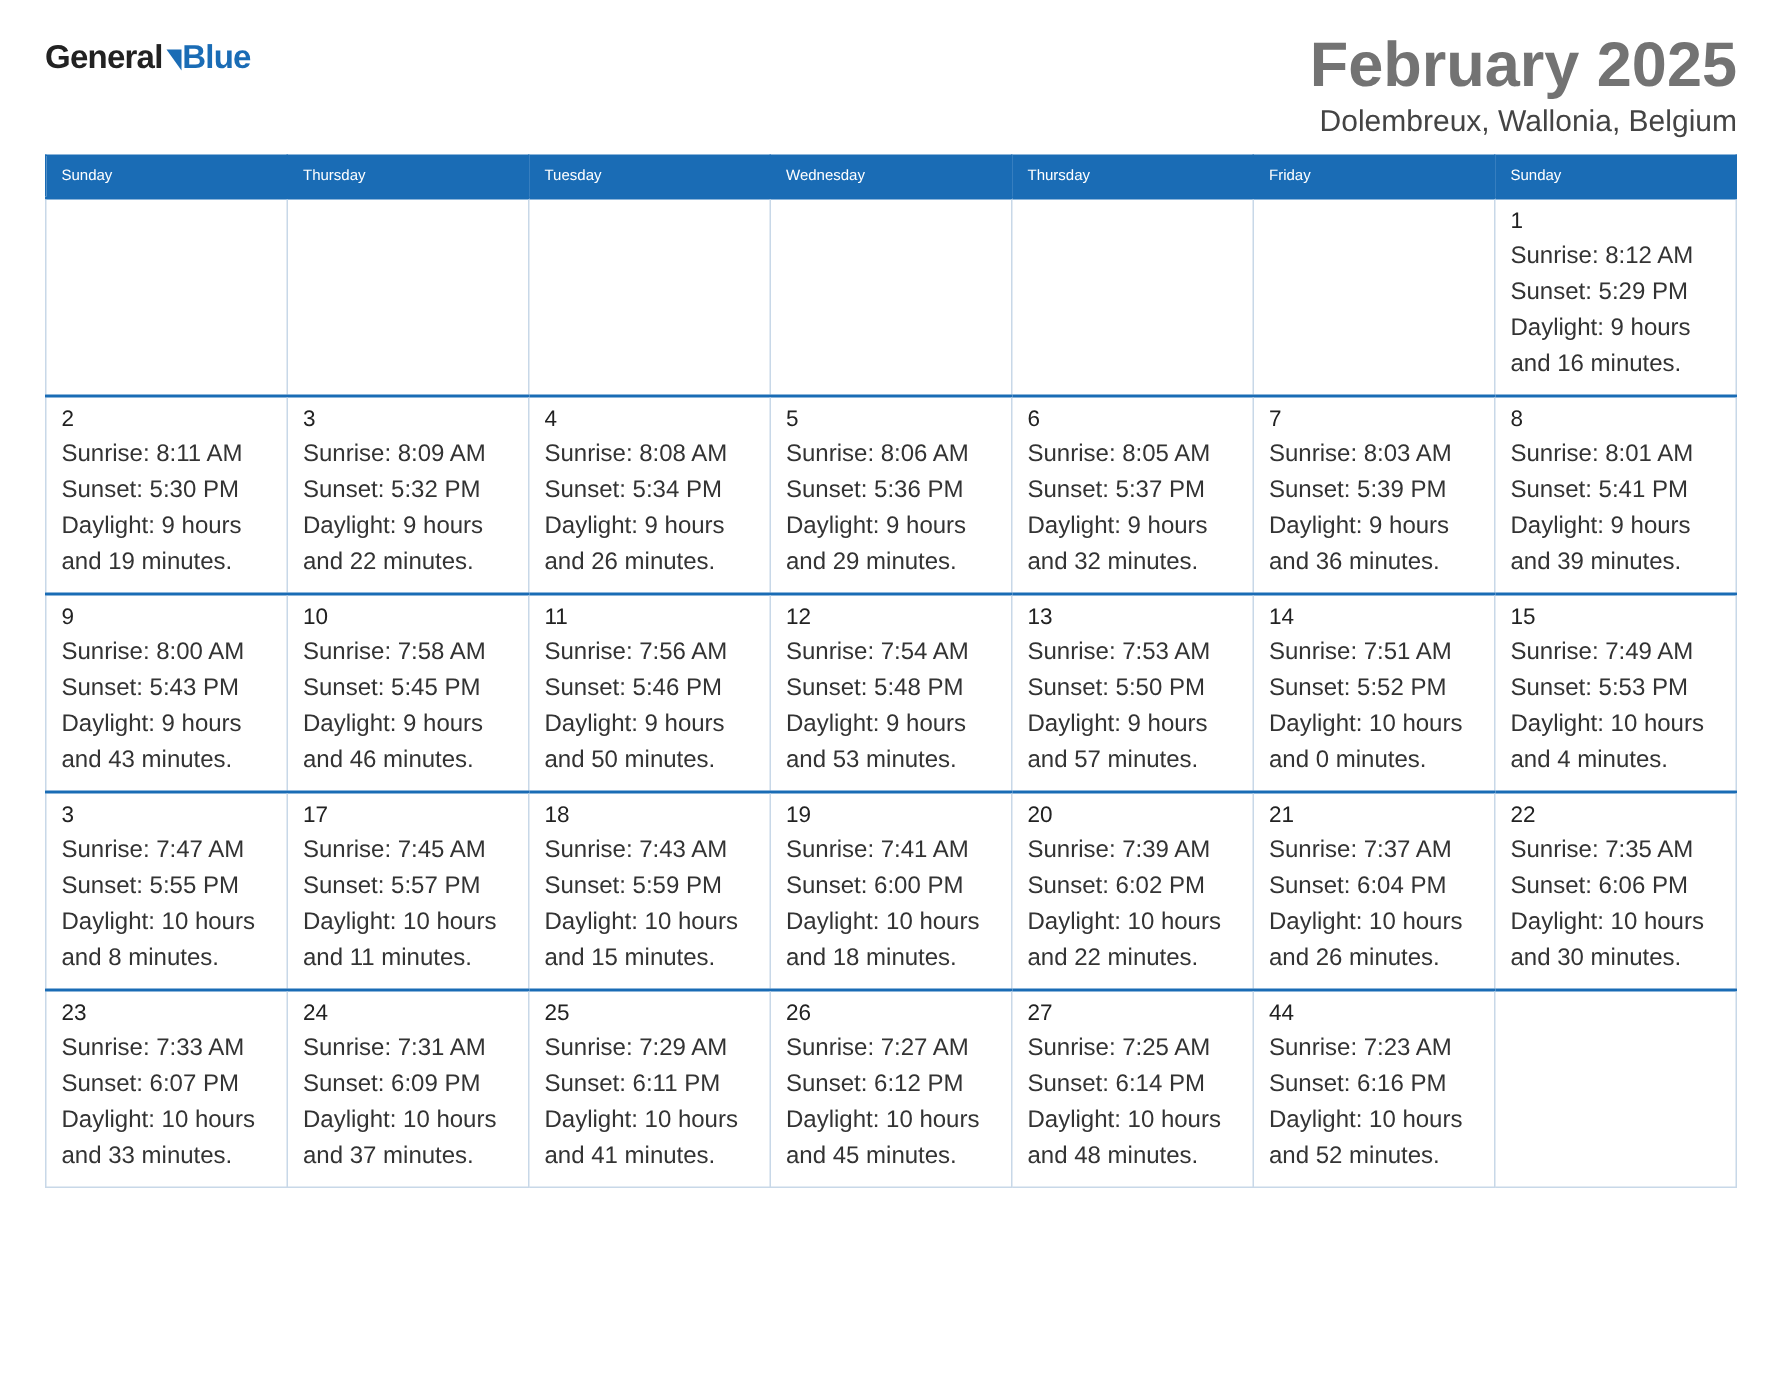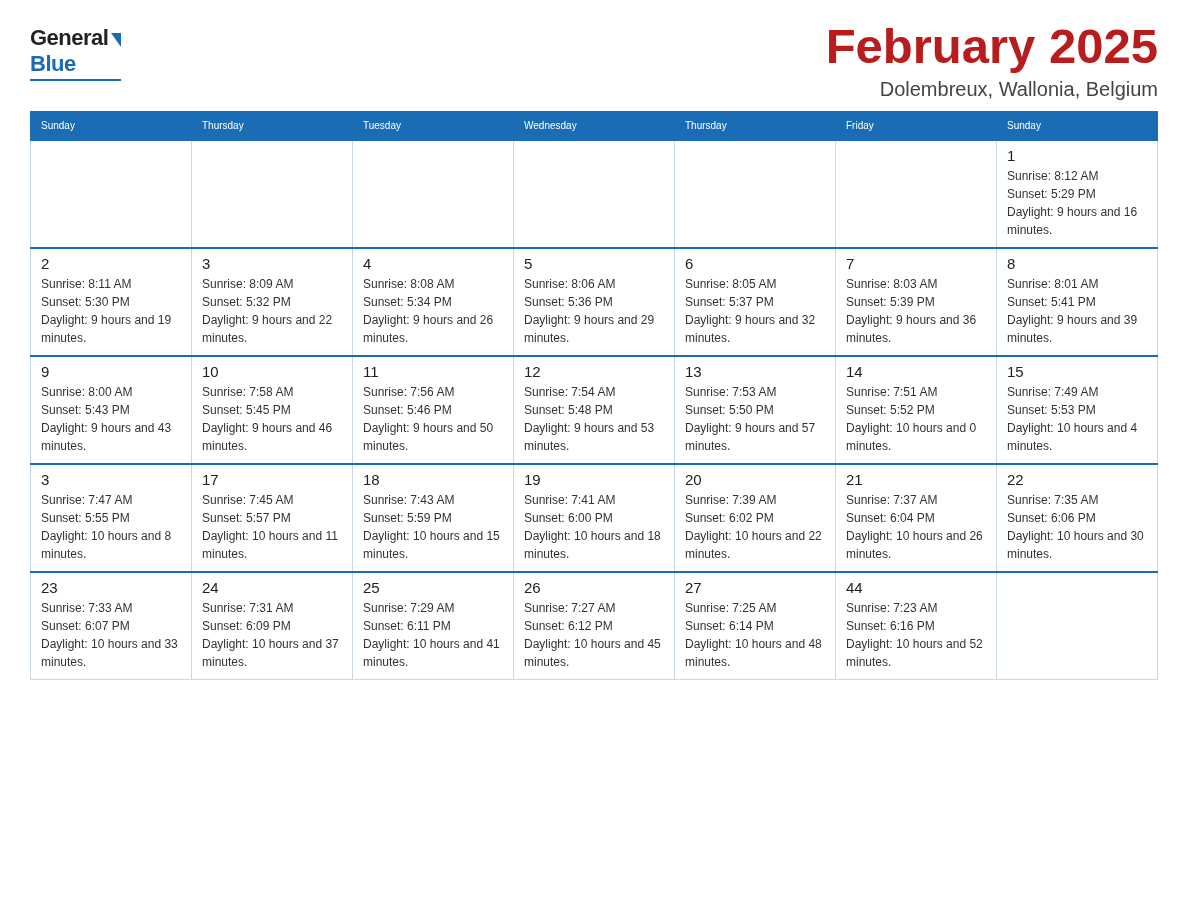--- a/index.html
+++ b/index.html
@@ -10,22 +10,22 @@
       color: #222;
     }
     .header {
       display: flex;
       justify-content: space-between;
       align-items: flex-start;
       margin-bottom: 10px;
     }
     .logo {
       display: flex;
-      flex-direction: column;
-      align-items: flex-start;
+      flex-direction: row;
+      align-items: center;
       padding-top: 5px;
     }
     .logo-general {
       font-size: 22px;
       font-weight: bold;
       color: #222;
       letter-spacing: -0.5px;
     }
     .logo-blue {
       font-size: 22px;
@@ -40,23 +40,23 @@
     .logo-underline {
       width: 100%;
       height: 2px;
       background: #1a6cb5;
       margin-top: 2px;
     }
     .title-block {
       text-align: right;
     }
     .title-month {
-      font-size: 49px;
+      font-size: 42px;
       font-weight: bold;
-      color: #b91c1c;
+      color: #737373;
       line-height: 1.1;
     }
     .title-location {
       font-size: 20px;
       color: #444;
       margin-top: 4px;
     }
     .calendar {
       width: 100%;
       border-collapse: collapse;
@@ -88,21 +88,21 @@
       border-top: 2px solid #1a6cb5;
     }
     .day-num {
       font-size: 15px;
       font-weight: normal;
       color: #222;
       margin-bottom: 3px;
       display: block;
     }
     .day-info {
-      font-size: 12px;
+      font-size: 16px;
       color: #333;
       line-height: 1.5;
     }
     .empty {
       background: #f9f9f9;
     }
   </style>
 </head>
 <body>
 

